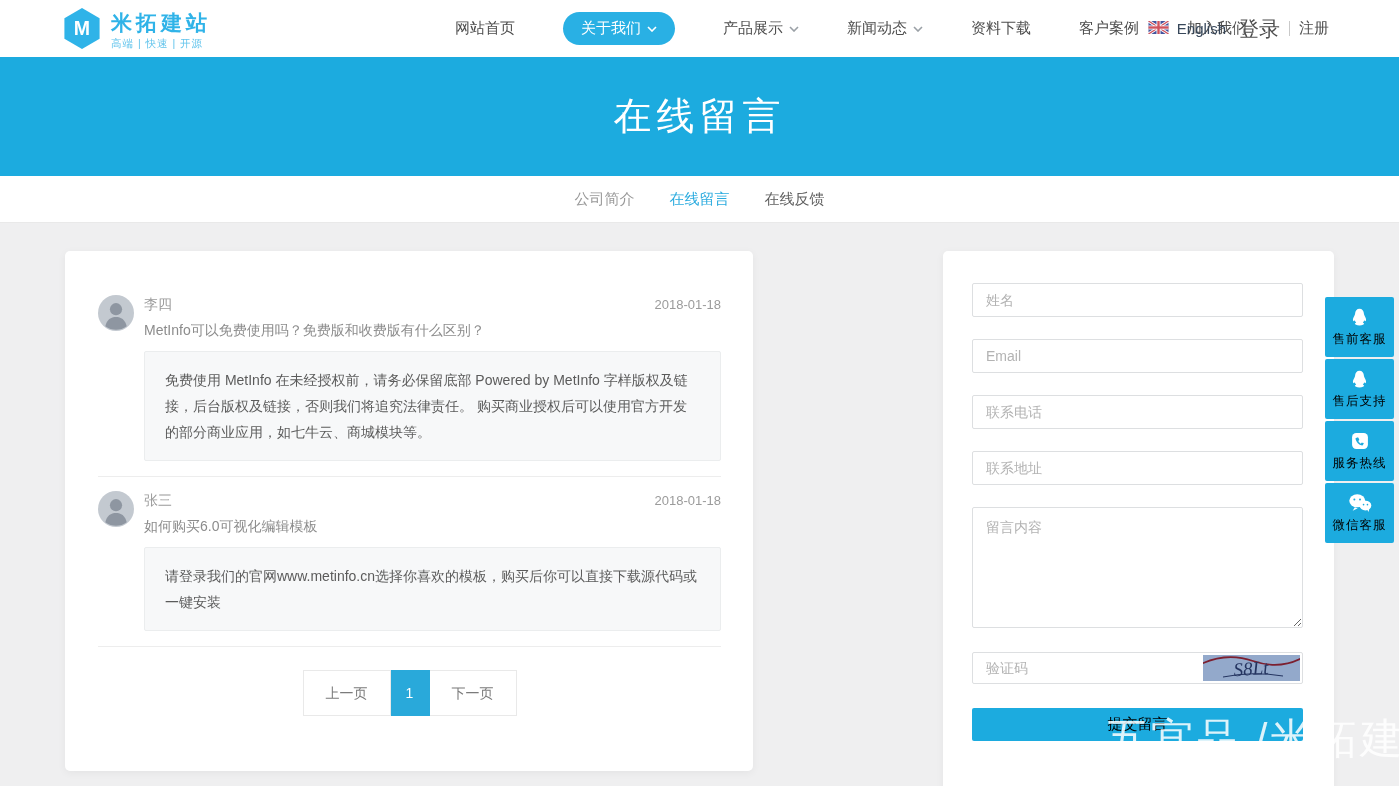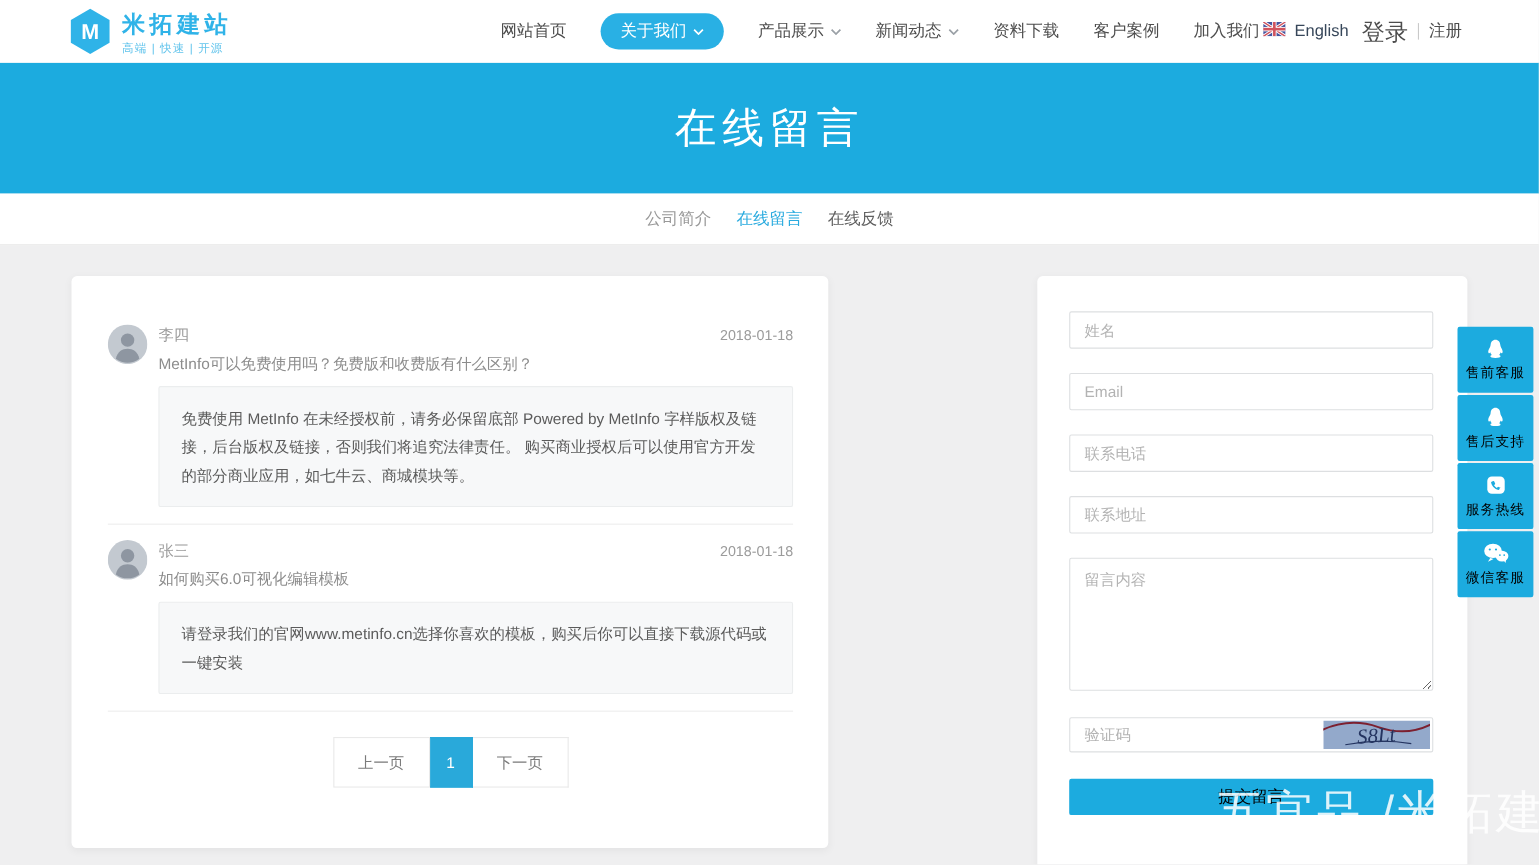--- a/index.html
+++ b/index.html
@@ -6,37 +6,37 @@
   html,body { background:#efeff0; }
   body { font-family:"Liberation Sans","DejaVu Sans",sans-serif; }
   .stage { position:relative; width:1399px; height:786px; background:#efeff0; overflow:hidden; }
 
   
   .topbar { position:absolute; left:0; top:0; width:1399px; height:57px; background:#fff; z-index:10; }
   .logo { position:absolute; left:62px; top:7px; display:flex; align-items:center; cursor:pointer; }
   .logo-text { margin-left:9px; display:flex; flex-direction:column; }
   .logo-name { font-size:21px; font-weight:700; color:#2fb3e8; letter-spacing:4px; line-height:24px; }
   .logo-tag { font-size:10.5px; color:#62c4ec; letter-spacing:1px; margin-top:2px; }
-  .mainnav { position:absolute; left:455px; top:0; height:57px; display:flex; align-items:center; gap:31px; }
+  .mainnav { position:absolute; left:455px; top:0; height:57px; display:flex; align-items:center; gap:48px; }
   .nav-item { font-size:15px; color:#4d4d4d; cursor:pointer; display:flex; align-items:center; gap:6px; white-space:nowrap; }
   .nav-item .chev { color:#9aa0a6; display:flex; }
   .nav-item.active { background:#29b0e4; color:#fff; height:33px; padding:0 18px; border-radius:17px; }
   .nav-item.active .chev { color:#fff; }
   .account { position:absolute; right:70px; top:0; height:57px; display:flex; align-items:center; }
   .lang { display:flex; align-items:center; gap:8px; font-size:15px; color:#37475a; cursor:pointer; }
   .login { margin-left:12px; font-size:21px; color:#4d4d4d; cursor:pointer; }
   .acct-div { width:1px; height:15px; background:#c9c9c9; margin:0 9px; }
   .register { font-size:15px; color:#4d4d4d; cursor:pointer; }
 
   
   .banner { position:absolute; left:0; top:57px; width:1399px; height:119px; background:#1cabdf; display:flex; align-items:center; justify-content:center; }
   .banner h1 { color:#fff; font-size:38px; font-weight:400; letter-spacing:5px; }
 
   
-  .subnav { position:absolute; left:0; top:176px; width:1399px; height:47px; background:#fff; display:flex; align-items:center; justify-content:center; gap:23px; border-bottom:1px solid #e9e9e9; }
+  .subnav { position:absolute; left:0; top:176px; width:1399px; height:47px; background:#fff; display:flex; align-items:center; justify-content:center; gap:35px; border-bottom:1px solid #e9e9e9; }
   .subnav-item { font-size:15px; color:#999; cursor:pointer; }
   .subnav-item.dark { color:#5f5f5f; }
   .subnav-item.active { color:#2aabdf; }
 
   
   .card { position:absolute; background:#fff; border-radius:5px; box-shadow:0 2px 8px rgba(0,0,0,0.05); }
   .card-left { left:65px; top:251px; width:688px; height:520px; padding:44px 32px 0 33px; }
   .msg { position:relative; padding-left:46px; }
   .avatar { position:absolute; left:0; top:0; width:36px; height:36px; }
   .msg-head { display:flex; justify-content:space-between; align-items:flex-start; }

